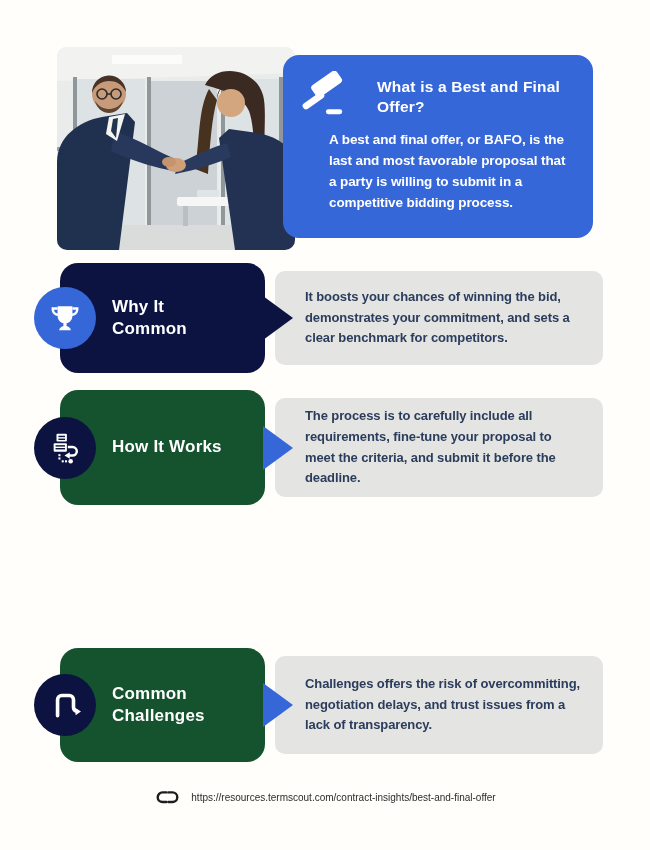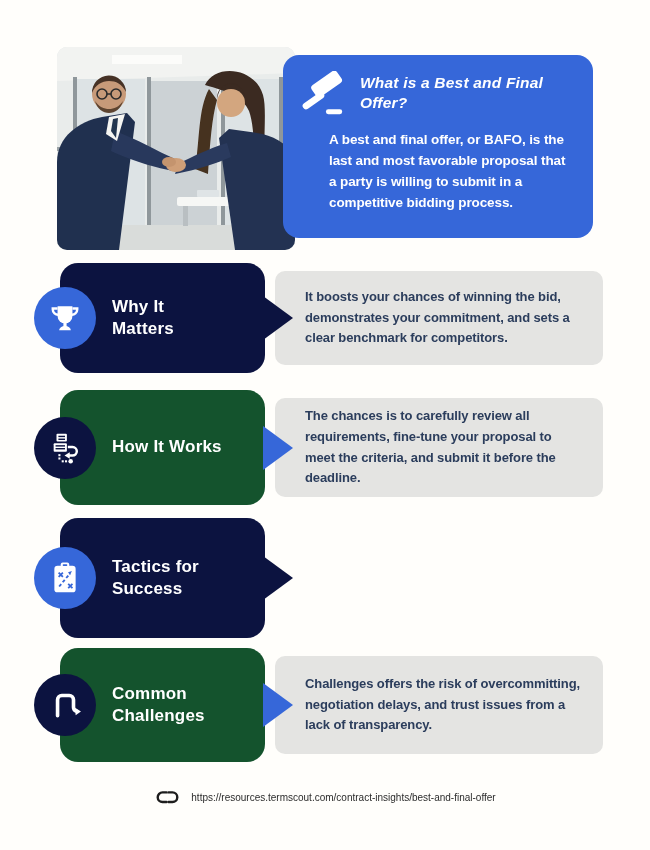--- a/index.html
+++ b/index.html
@@ -11,21 +11,21 @@
   .hero-photo{
     position:absolute;left:57px;top:47px;width:238px;height:203px;
     border-radius:10px;overflow:hidden;background:#e8ebec;
   }
   .hero-photo svg{display:block;width:100%;height:100%;}
   .hero-card{
     position:absolute;left:283px;top:55px;width:310px;height:183px;
     background:#3667D9;border-radius:16px;color:#fff;box-sizing:border-box;
     padding:16px 18px 0 18px;
   }
-  .hero-head{display:flex;align-items:flex-start;gap:13px;font-style:italic;}
+  .hero-head{display:flex;align-items:flex-end;gap:30px;}
   .hero-gavel{flex:0 0 46px;width:46px;height:46px;}
   .hero-title{
     font-size:15.5px;font-weight:bold;line-height:1.3;letter-spacing:.2px;
     white-space:pre-line;padding-top:2px;
   }
   .hero-desc{
     margin-top:13px;font-size:13.5px;font-weight:600;line-height:1.55;
     letter-spacing:-0.1px;
     margin-left:28px;
   }
@@ -153,27 +153,27 @@
       <span class="icon-badge blue">
         <svg viewBox="0 0 32 32">
           <path d="M9 5h14v9a7 7 0 0 1-14 0z" fill="#fff"></path>
           <path d="M9 7H4.5v1a5 5 0 0 0 5.5 5" stroke="#fff" stroke-width="2.3" fill="none"></path>
           <path d="M23 7h4.5v1a5 5 0 0 1-5.5 5" stroke="#fff" stroke-width="2.3" fill="none"></path>
           <rect x="14.5" y="20" width="3" height="4.5" fill="#fff"></rect>
           <path d="M10.5 27.5a5.5 4 0 0 1 11 0z" fill="#fff"></path>
         </svg>
       </span>
       <span class="row-title">Why It
-Matters</span>
+Common</span>
     </div>
   </div>
 
   <div class="row row-1">
     <div class="gray-card">
-      <span>The chances is to carefully review all requirements, fine-tune your proposal to meet the criteria, and submit it before the deadline.</span>
+      <span>The process is to carefully include all requirements, fine-tune your proposal to meet the criteria, and submit it before the deadline.</span>
     </div>
     <div class="title-card blue">
       <span class="icon-badge navy">
         <svg viewBox="0 0 36 36">
           <rect x="9" y="3" width="11" height="8" rx="1" fill="#fff"></rect>
           <rect x="11" y="5" width="7" height="1.5" fill="#0C1340"></rect>
           <rect x="11" y="8" width="7" height="1.5" fill="#0C1340"></rect>
           <rect x="6" y="13" width="14" height="9" rx="1" fill="#fff"></rect>
           <rect x="8" y="15" width="10" height="1.5" fill="#0C1340"></rect>
           <rect x="8" y="18" width="10" height="1.5" fill="#0C1340"></rect>
@@ -184,35 +184,20 @@
           <rect x="14.5" y="31" width="2.2" height="2.2" fill="#fff"></rect>
           <rect x="18" y="31" width="2.2" height="2.2" fill="#fff"></rect>
           <circle cx="24" cy="32" r="2.4" fill="#fff"></circle>
         </svg>
       </span>
       <span class="row-title">How It Works</span>
     </div>
   </div>
 
   <div class="row row-2">
-    <div class="title-card navy">
-      <span class="icon-badge blue">
-        <svg viewBox="0 0 32 32">
-          <rect x="6" y="4.5" width="20" height="25" rx="3" fill="#fff"></rect>
-          <rect x="12" y="1.5" width="8" height="5.5" rx="1.8" fill="#fff"></rect>
-          <rect x="13.8" y="3" width="4.4" height="1.6" rx="0.8" fill="#3667D9"></rect>
-          <path d="M10.5 24 L20.5 12" stroke="#3667D9" stroke-width="1.8" stroke-dasharray="3 2.2" fill="none"></path>
-          <path d="M22.5 9.5l-3.6 1 1.8 3z" fill="#3667D9"></path>
-          <path d="M10 11l4 4M14 11l-4 4" stroke="#3667D9" stroke-width="1.7"></path>
-          <path d="M19 21.5l4 4M23 21.5l-4 4" stroke="#3667D9" stroke-width="1.7"></path>
-        </svg>
-      </span>
-      <span class="row-title">Tactics for
-Success</span>
-    </div>
   </div>
 
   <div class="row row-3">
     <div class="gray-card">
       <span>Challenges offers the risk of overcommitting, negotiation delays, and trust issues from a lack of transparency.</span>
     </div>
     <div class="title-card blue">
       <span class="icon-badge navy">
         <svg viewBox="0 0 32 32">
           <path d="M9 26V11a4 4 0 0 1 4-4h7a4 4 0 0 1 4 4v7a4 4 0 0 0 3 3.9" stroke="#fff" stroke-width="3.4" fill="none" stroke-linecap="round"></path>

